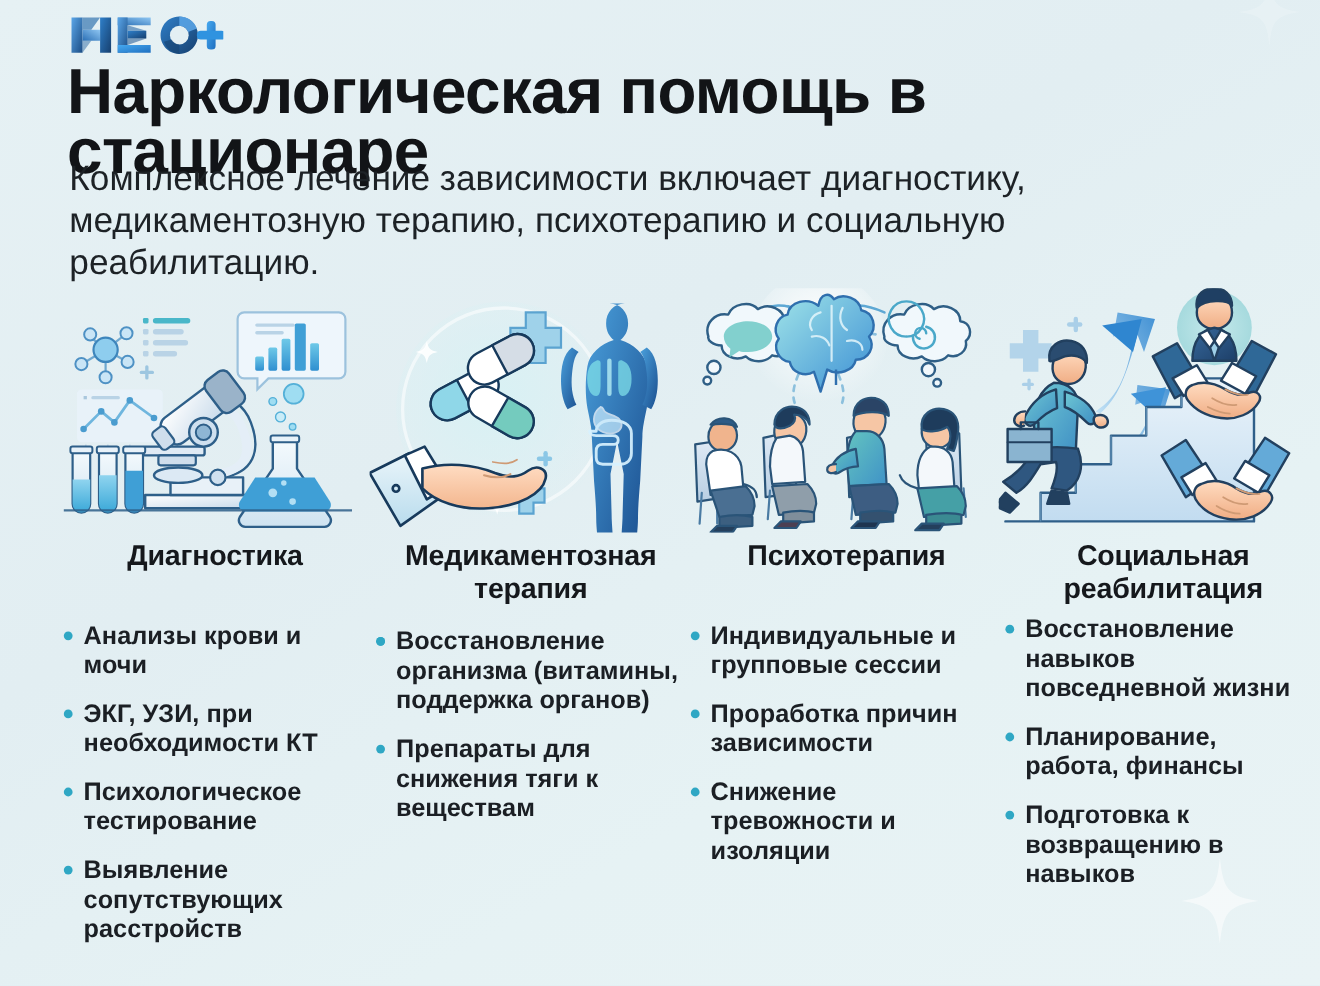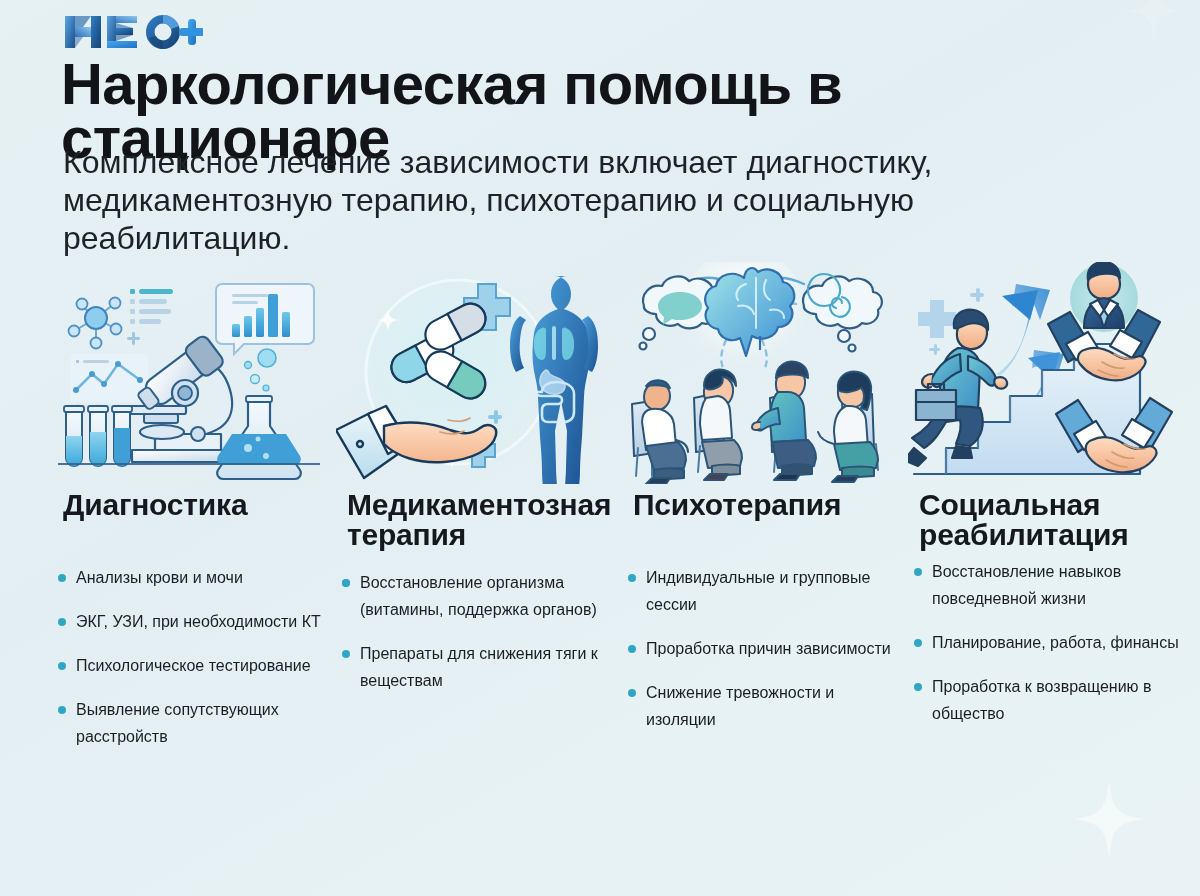--- a/index.html
+++ b/index.html
@@ -39,30 +39,30 @@
   .col{position:absolute;top:0;}
   .col-0{left:52px;width:276px;}
   .col-1{left:336px;width:282px;}
   .col-2{left:622px;width:284px;}
   .col-3{left:908px;width:288px;}
 
   .illus{position:relative;height:222px;width:100%;}
   .illus svg{position:absolute;left:0;top:0;}
 
   .col-head{
-    font-size:30px;line-height:30px;font-weight:bold;color:#15181c;
-    margin:6px 0 0 11px;letter-spacing:-0.2px;
+    font-size:26px;line-height:30px;font-weight:bold;color:#15181c;
+    margin:6px 0 0 11px;letter-spacing:-0.2px;text-align:center;
   }
   .col-0 .col-head,.col-2 .col-head{min-height:62px;}
   .col-1 .col-head,.col-3 .col-head{min-height:62px;}
 
   ul.bullets{list-style:none;margin:12px 0 0 0;padding:0;}
   ul.bullets li{
     position:relative;padding-left:24px;margin-bottom:17px;
-    font-size:16px;line-height:27px;color:#1b1f24;
+    font-size:23px;line-height:27px;color:#1b1f24;font-weight:bold;
   }
   ul.bullets li .dot{
     position:absolute;left:6px;top:10px;width:8px;height:8px;
     border-radius:50%;background:#2fa7c4;
   }
   .col-1 ul.bullets{margin-top:6px;}
   .col-3 ul.bullets{margin-top:6px;}
 </style>
 </head>
 <body>
@@ -598,18 +598,18 @@
             <path d="M216 182 c8 4 15 6 21 5" fill="none" stroke="#cf9a74" stroke-width="1.6"></path>
             <path d="M204 190 c8 5 16 7 22 6" fill="none" stroke="#cf9a74" stroke-width="1.6"></path>
             <path d="M198 198 c8 5 15 7 21 7" fill="none" stroke="#cf9a74" stroke-width="1.6"></path>
           </g>
         </svg>
       </div>
       <div class="col-head">Социальная реабилитация</div>
       <ul class="bullets">
         <li><span class="dot"></span><span>Восстановление навыков повседневной жизни</span></li>
         <li><span class="dot"></span><span>Планирование, работа, финансы</span></li>
-        <li><span class="dot"></span><span>Проработка к возвращению в общество</span></li>
+        <li><span class="dot"></span><span>Подготовка к возвращению в навыков</span></li>
       </ul>
     </div>
 
   </div>
 </div>
 
 </body></html>

